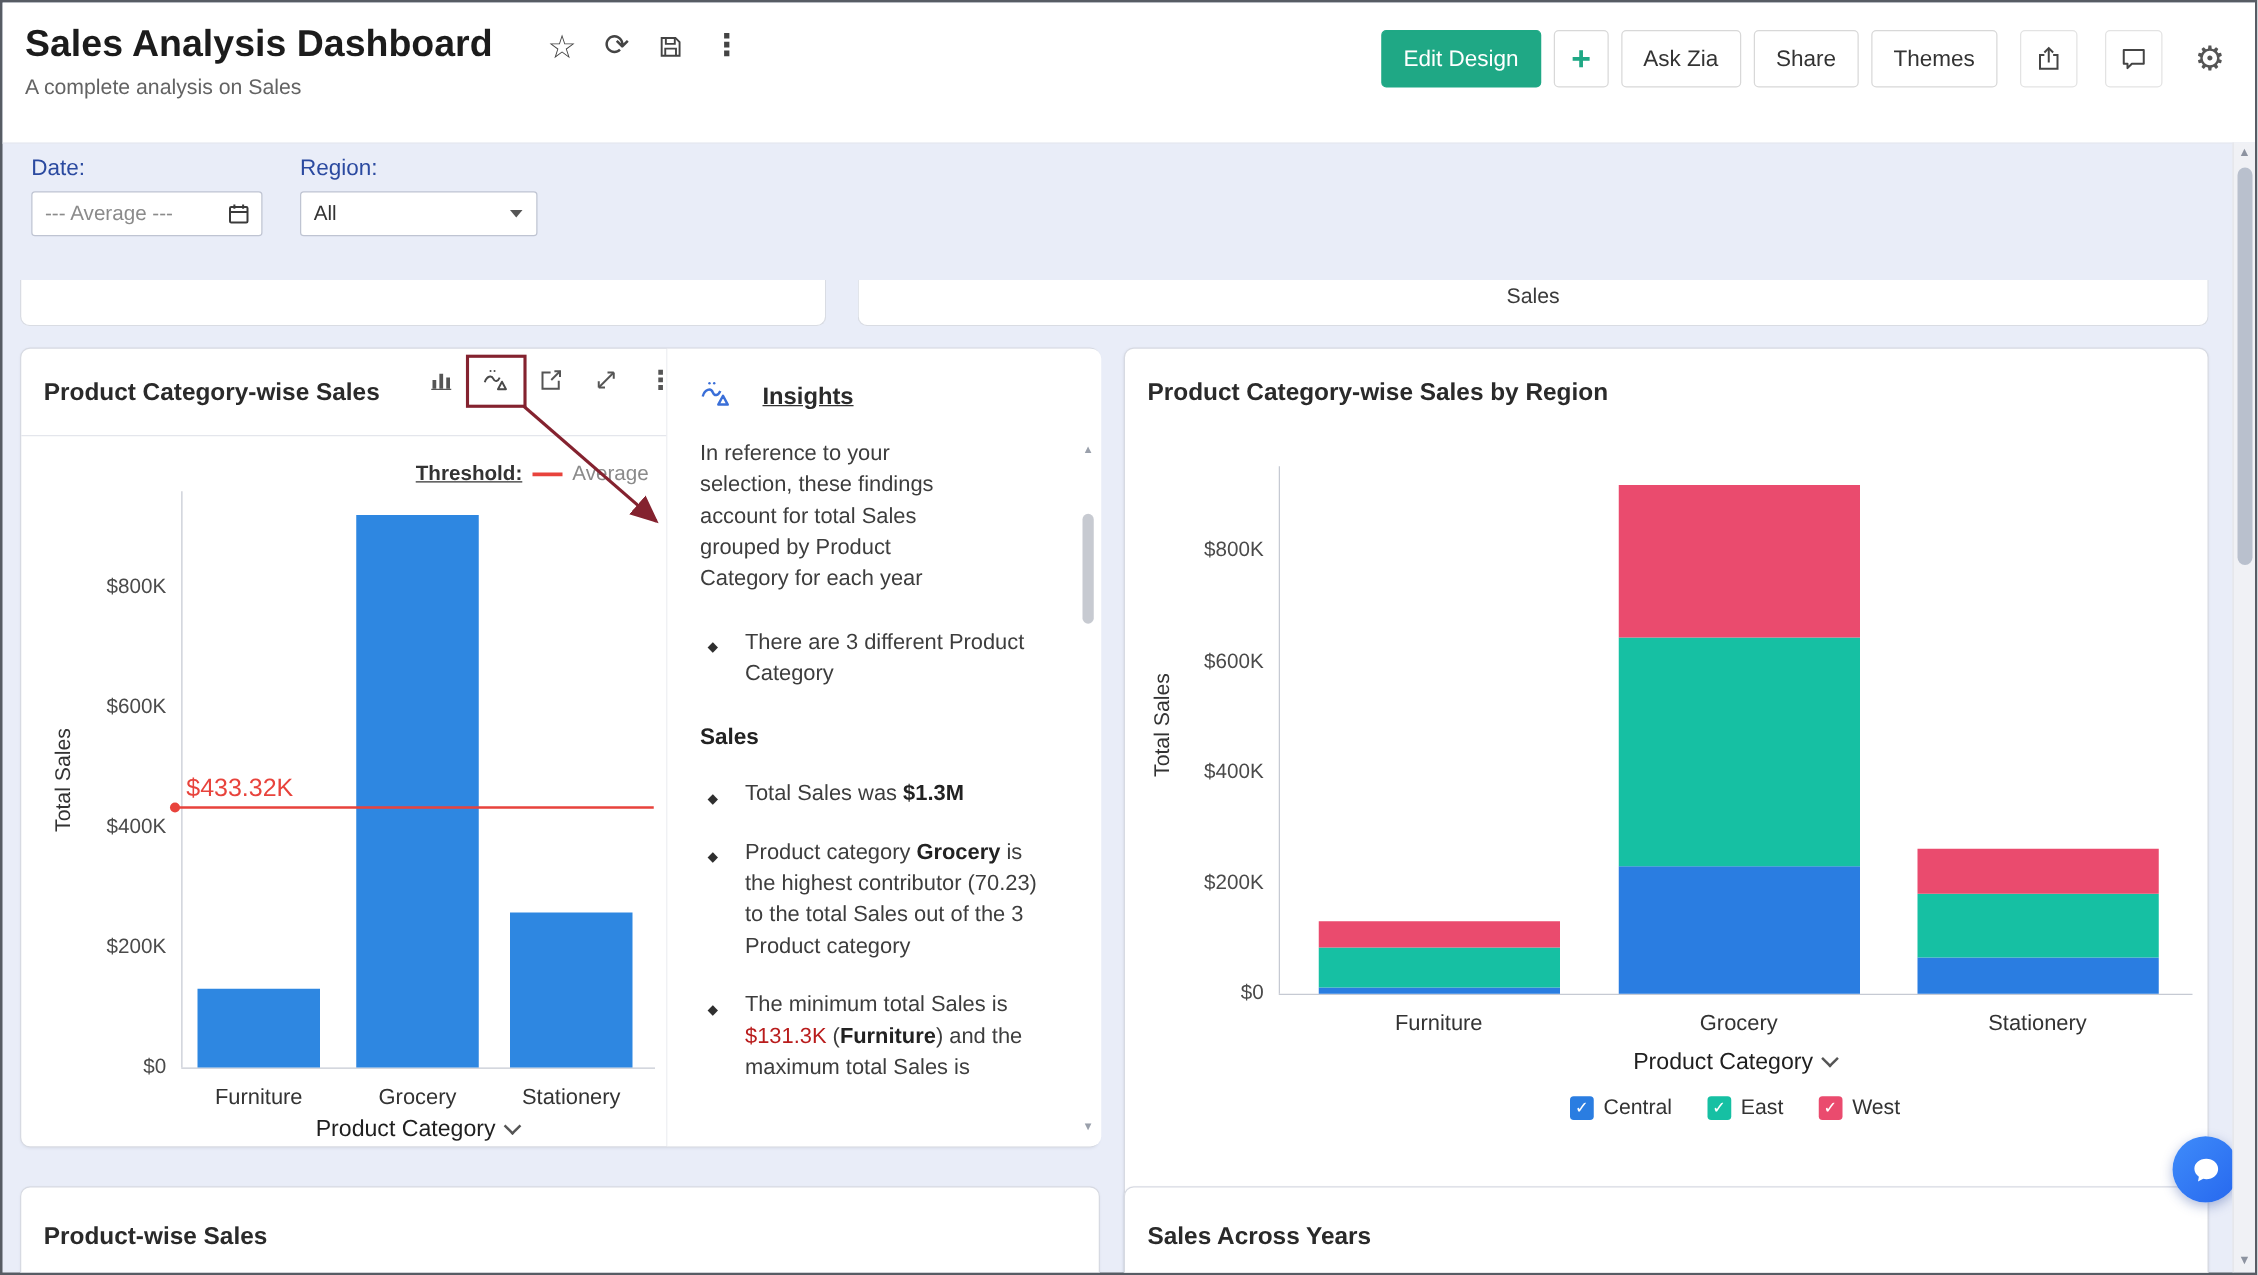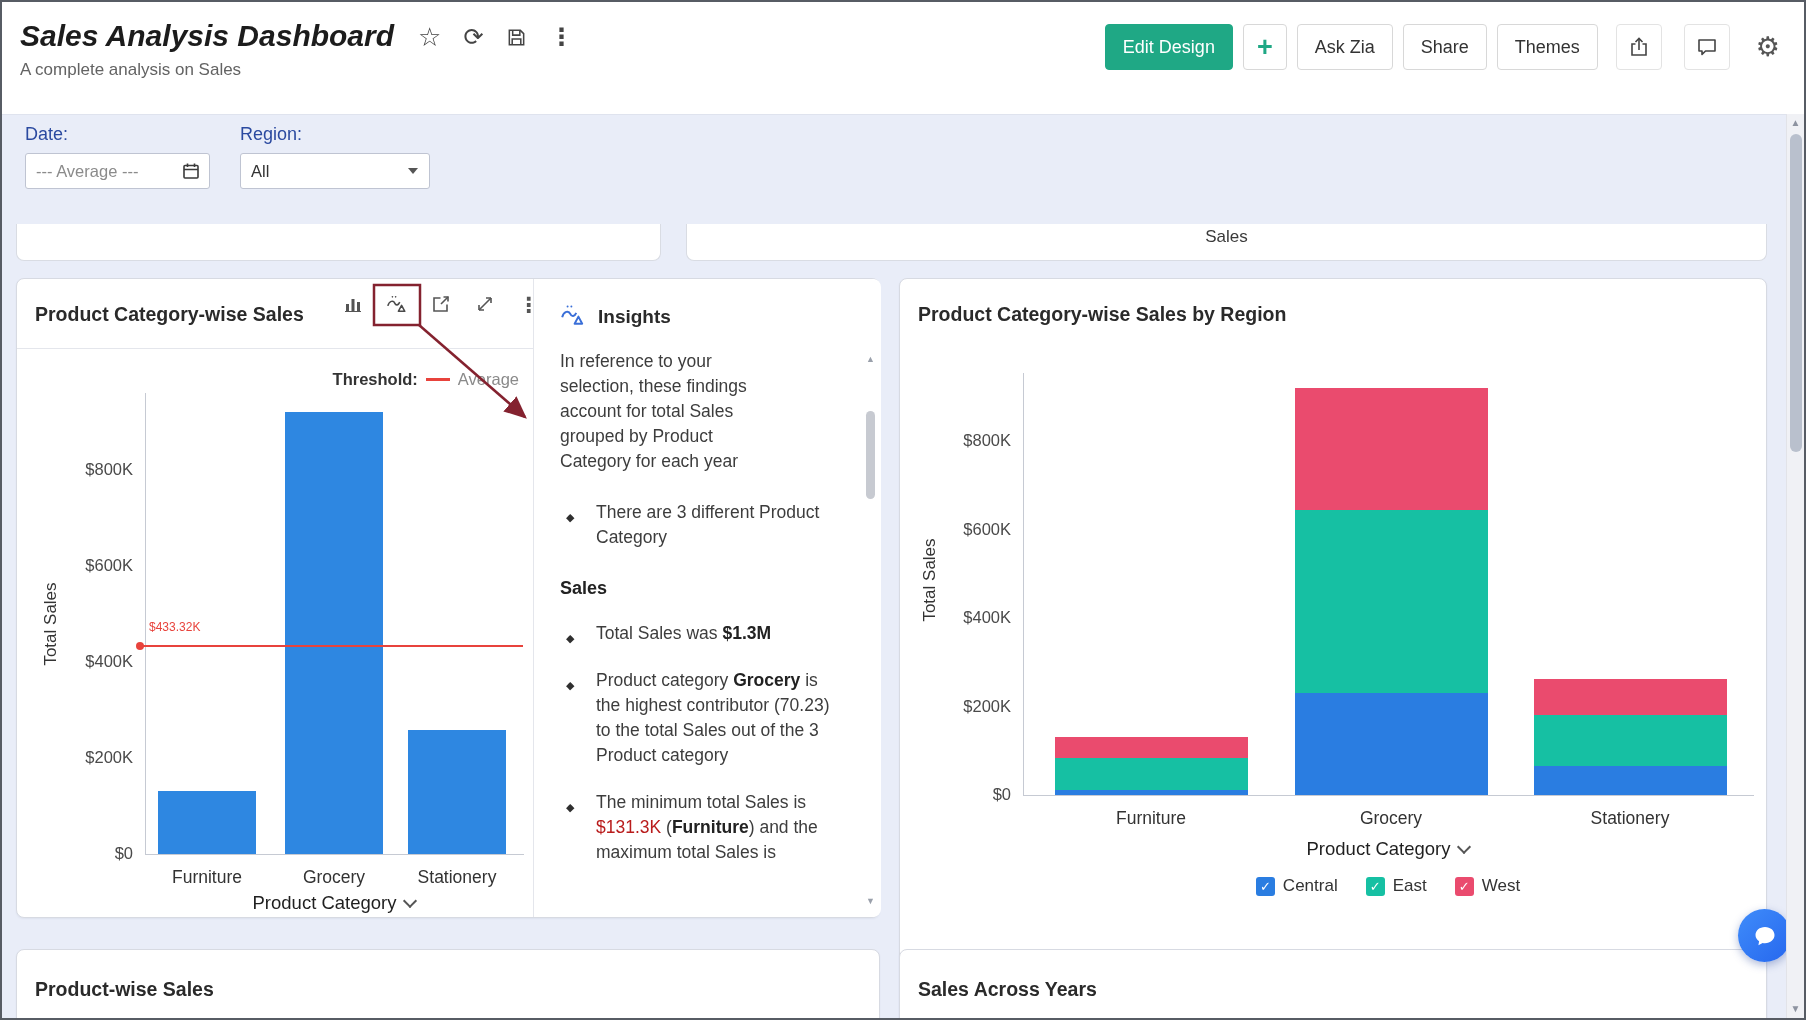--- a/index.html
+++ b/index.html
@@ -3,21 +3,21 @@
 <meta charset="utf-8">
 <title>Sales Analysis Dashboard</title>
 <style>
   html,body{margin:0;padding:0;background:#fff;}
   .page{position:relative;width:1806px;height:1020px;background:#e9edf8;border:2px solid #575c64;
         box-sizing:border-box;overflow:hidden;font-family:"Liberation Sans","DejaVu Sans",sans-serif;color:#333;}
 
   
   .topbar{position:absolute;left:0;top:0;right:0;height:112px;background:#fff;border-bottom:1px solid #dfe3ee;}
   .title-wrap{position:absolute;left:18px;top:14px;}
-  .title-row{display:flex;align-items:center;gap:24px;font-style:italic;}
+  .title-row{display:flex;align-items:center;gap:44px;}
   .title-row h1{margin:0;font-size:30px;line-height:40px;font-weight:700;color:#1c1c1c;}
   .title-icons{display:flex;align-items:center;gap:22px;margin-top:2px;}
   .uicon{color:#444;cursor:pointer;line-height:1;}
   .star{font-size:26px;} .refresh{font-size:24px;} .kebab{font-size:24px;font-weight:700;}
   .kebab.small{font-size:21px;color:#555;}
   .subtitle{font-size:17px;color:#636363;margin-top:4px;}
   .actions{position:absolute;right:24px;top:22px;display:flex;align-items:center;gap:10px;}
   .btn{height:46px;background:#fff;border:1px solid #d8d8d8;border-radius:4px;color:#333;
        font-family:inherit;font-size:18px;padding:0 17px;cursor:pointer;}
   .btn-green{background:#1fa885;border:1px solid #1fa885;color:#fff;}
@@ -57,39 +57,39 @@
   
   .chart-area{position:absolute;}
   #chart-left{left:0;top:69px;width:516px;height:571px;}
   #chart-right{left:0;top:69px;width:868px;height:571px;}
   .axis-line{position:absolute;background:#c6cad3;}
   .ytick{position:absolute;text-align:right;font-size:16.5px;color:#4a4a4a;}
   .xtick{position:absolute;text-align:center;font-size:17.5px;color:#333;}
   .bar{position:absolute;}
   .thr-hline{position:absolute;height:2px;}
   .thr-dot{position:absolute;width:8px;height:8px;border-radius:50%;}
-  .thr-value{position:absolute;font-size:12px;}
+  .thr-value{position:absolute;font-size:20px;}
   .thr-legend{position:absolute;right:14px;top:22px;display:flex;align-items:center;gap:8px;font-size:16.5px;}
-  .thr-label{font-weight:700;color:#333;}
+  .thr-label{font-weight:700;color:#333;text-decoration:underline;}
   .thr-line{width:24px;height:3px;background:#e8433c;display:inline-block;}
   .thr-avg{color:#8a8a8a;}
   .ylabel{position:absolute;width:100px;text-align:center;font-size:17px;color:#333;transform:rotate(-90deg);white-space:nowrap;}
   .axis-title{position:absolute;text-align:center;font-size:18.5px;color:#1f1f1f;cursor:pointer;}
   .chev{display:inline-block;width:8px;height:8px;border-right:2px solid #555;border-bottom:2px solid #555;
         transform:rotate(45deg);margin-left:9px;vertical-align:3px;}
   .legend{position:absolute;display:flex;justify-content:center;align-items:center;gap:28px;}
   .lg-item{display:flex;align-items:center;gap:8px;cursor:pointer;}
   .lg-check{width:19px;height:19px;border-radius:3px;color:#fff;font-size:13px;font-weight:700;
             display:flex;align-items:center;justify-content:center;}
   .lg-label{font-size:17px;color:#333;}
 
   
   .insights{position:absolute;left:516px;top:0;bottom:0;width:347px;background:#fff;border-left:1px solid #e4e6ec;
             border-radius:0 8px 8px 0;overflow:hidden;}
-  .ins-head{display:flex;align-items:center;gap:12px;padding:24px 16px 0 26px;}
+  .ins-head{display:flex;align-items:center;gap:24px;padding:24px 16px 0 26px;text-decoration:underline;}
   .ins-title{font-size:19px;font-weight:700;color:#2a2a2a;}
   .ins-body{padding:0 44px 0 26px;}
   .ins-p{font-size:17.5px;line-height:25px;color:#3d3d3d;margin:18px 0 26px;width:222px;}
   .ins-heading{font-size:18px;font-weight:700;color:#222;margin:28px 0 4px;}
   .ins-bullet{position:relative;padding-left:36px;margin:22px 0;font-size:17.5px;line-height:25px;color:#3d3d3d;width:238px;box-sizing:content-box;}
   .diamond{position:absolute;left:6px;top:5px;font-size:11px;color:#2f2f2f;}
   .b{font-weight:700;color:#222;}
   .ins-scroll{position:absolute;right:4px;top:74px;bottom:10px;width:13px;display:flex;flex-direction:column;align-items:center;}
   .s-arrow{font-size:9px;color:#9aa0ab;line-height:12px;}
   .s-arrow.down{margin-top:auto;}

